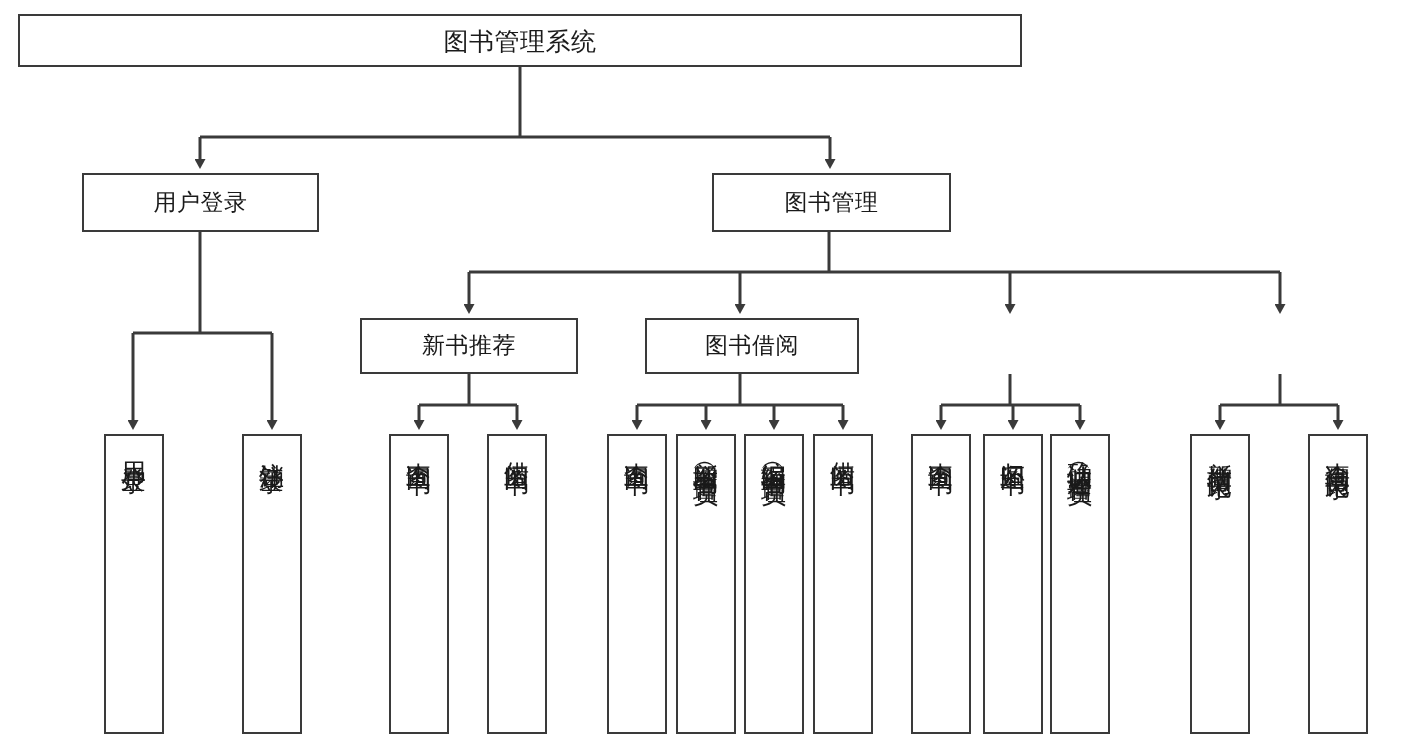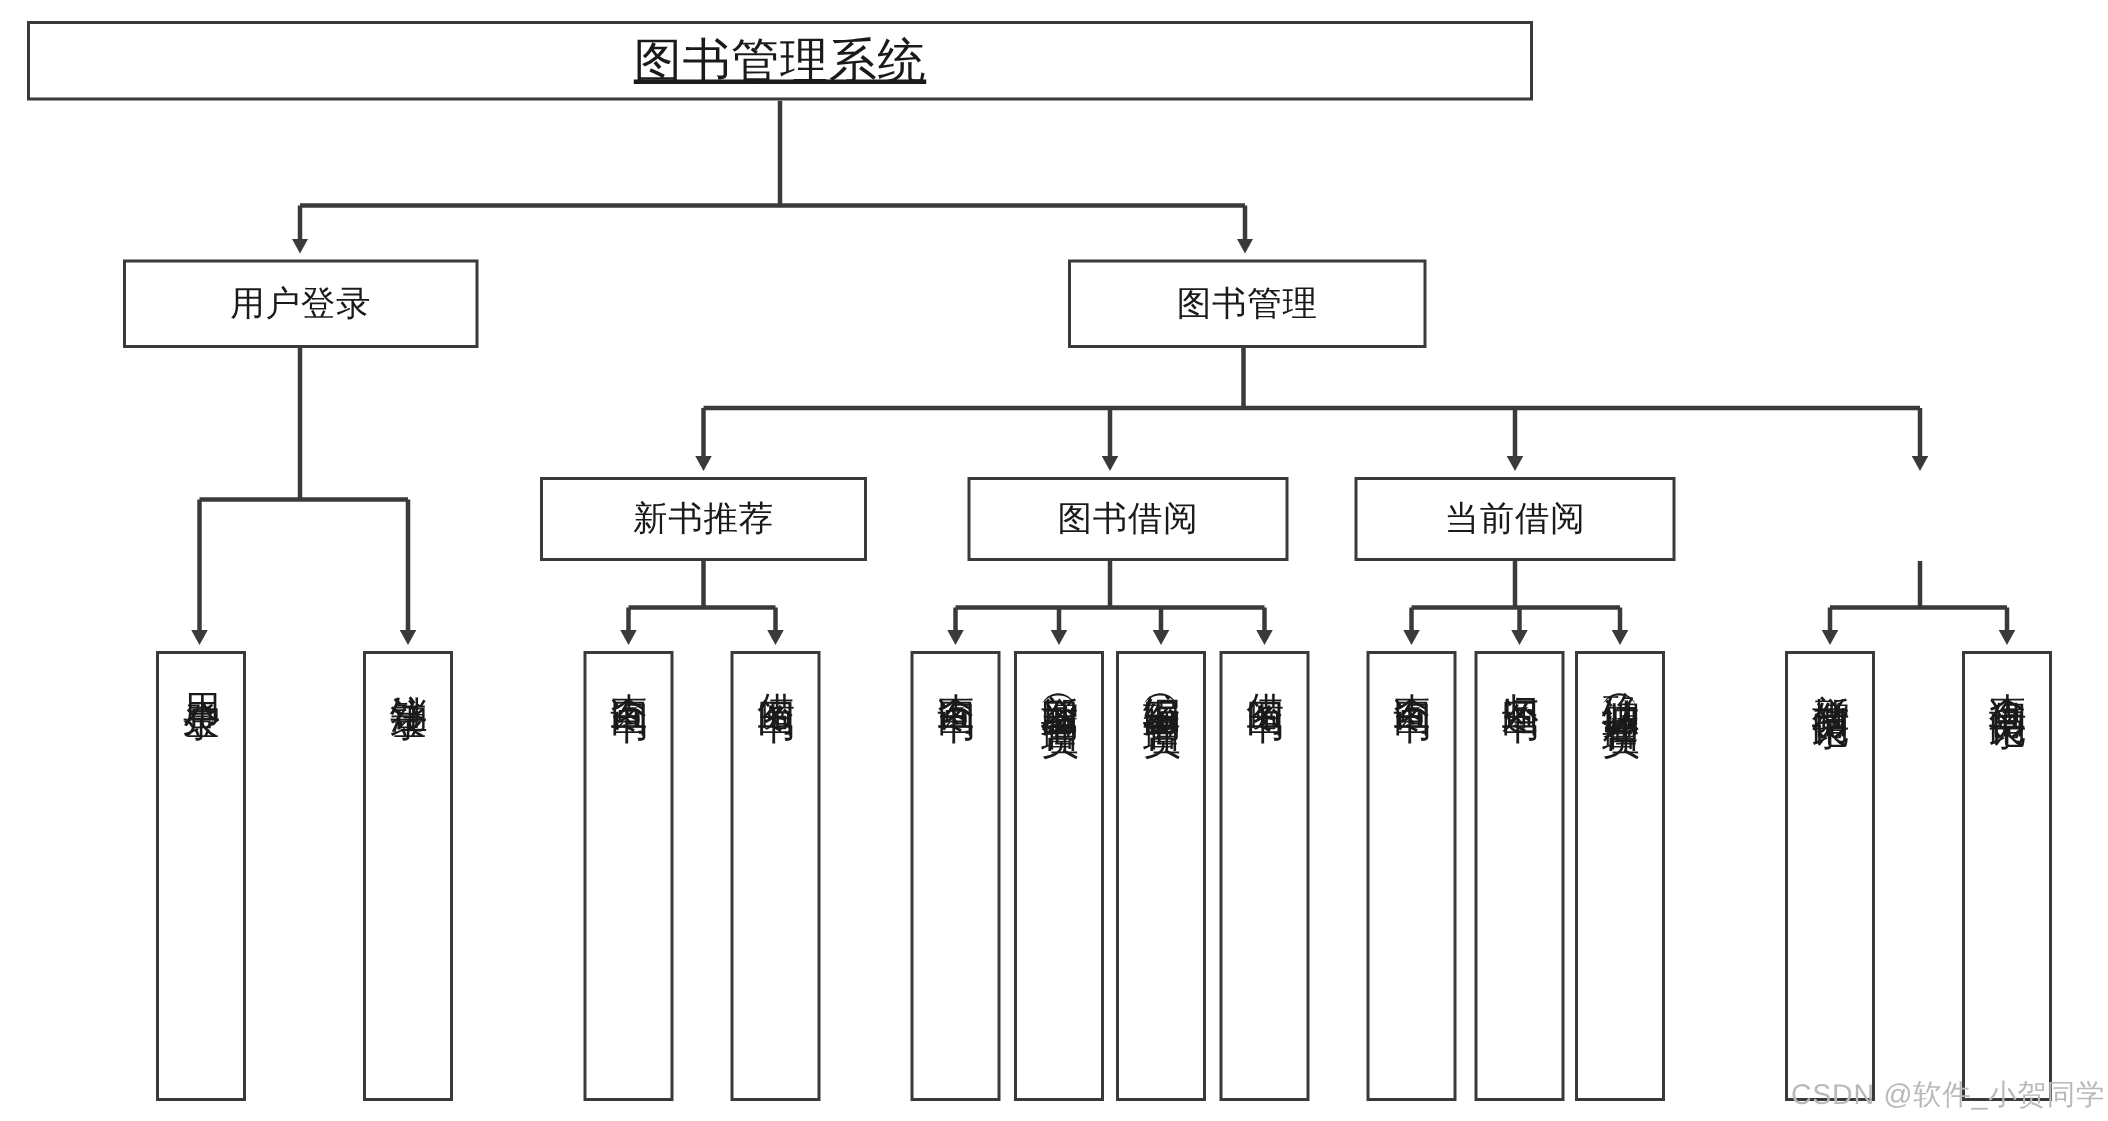--- a/index.html
+++ b/index.html
@@ -50,22 +50,21 @@
     padding-top: 6px;
   }
   .node.vertical .label {
     writing-mode: vertical-rl;
     text-orientation: upright;
     font-size: 25px;
     letter-spacing: 3px;
     white-space: nowrap;
   }
   .node.root .label {
-    font-size: 32px;
-    text-decoration: underline;
+    font-size: 25px;
   }
   .watermark {
     position: absolute;
     color: #b9b9b9;
     font-size: 19px;
     white-space: nowrap;
     letter-spacing: 0.5px;
   }
 </style>
 </head>
@@ -133,23 +132,20 @@
   <div class="node horizontal" style="left: 712px; top: 173px; width: 239px; height: 59px;">
     <span class="label">图书管理</span>
   </div>
 
   <div class="node horizontal" style="left: 360px; top: 318px; width: 218px; height: 56px;">
     <span class="label">新书推荐</span>
   </div>
   <div class="node horizontal" style="left: 633px; top: 318px; width: 214px; height: 56px; margin-left: 12px;">
     <span class="label">图书借阅</span>
   </div>
-  <div class="node horizontal" style="left: 903px; top: 318px; width: 214px; height: 56px;">
-    <span class="label">当前借阅</span>
-  </div>
 
   <div class="node vertical" style="left: 104px; top: 434px; width: 60px; height: 300px;">
     <span class="label">用户登录</span>
   </div>
   <div class="node vertical" style="left: 242px; top: 434px; width: 60px; height: 300px;">
     <span class="label">注销登录</span>
   </div>
   <div class="node vertical" style="left: 389px; top: 434px; width: 60px; height: 300px;">
     <span class="label">查询图书</span>
   </div>
@@ -177,15 +173,14 @@
   <div class="node vertical" style="left: 1050px; top: 434px; width: 60px; height: 300px;">
     <span class="label">确认归还（管理员）</span>
   </div>
   <div class="node vertical" style="left: 1190px; top: 434px; width: 60px; height: 300px;">
     <span class="label">新增借阅记录</span>
   </div>
   <div class="node vertical" style="left: 1308px; top: 434px; width: 60px; height: 300px;">
     <span class="label">查询借阅记录</span>
   </div>
 
-  <div class="watermark" style="left: 1194px; top: 717px;">CSDN @软件_小贺同学</div>
 
 </div>
 
 </body></html>

